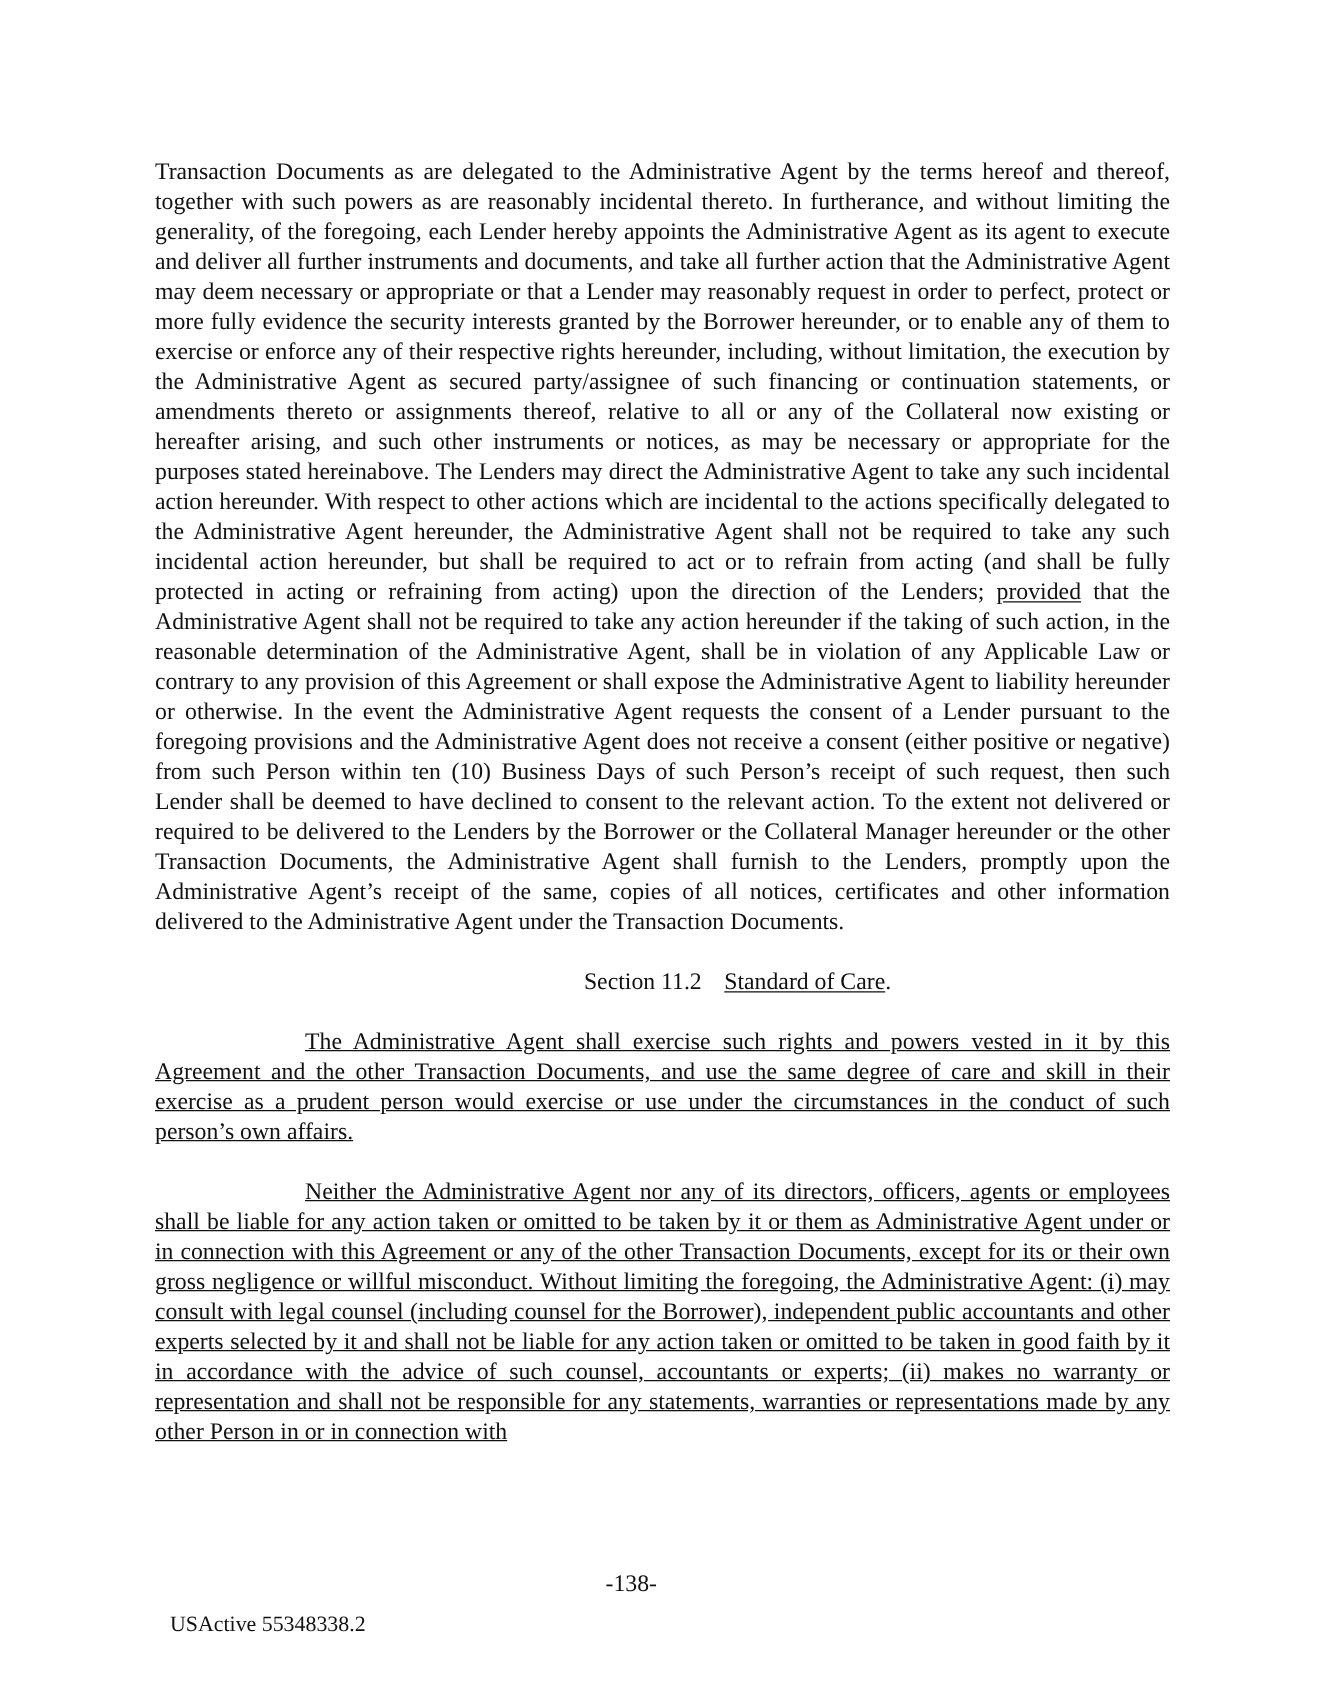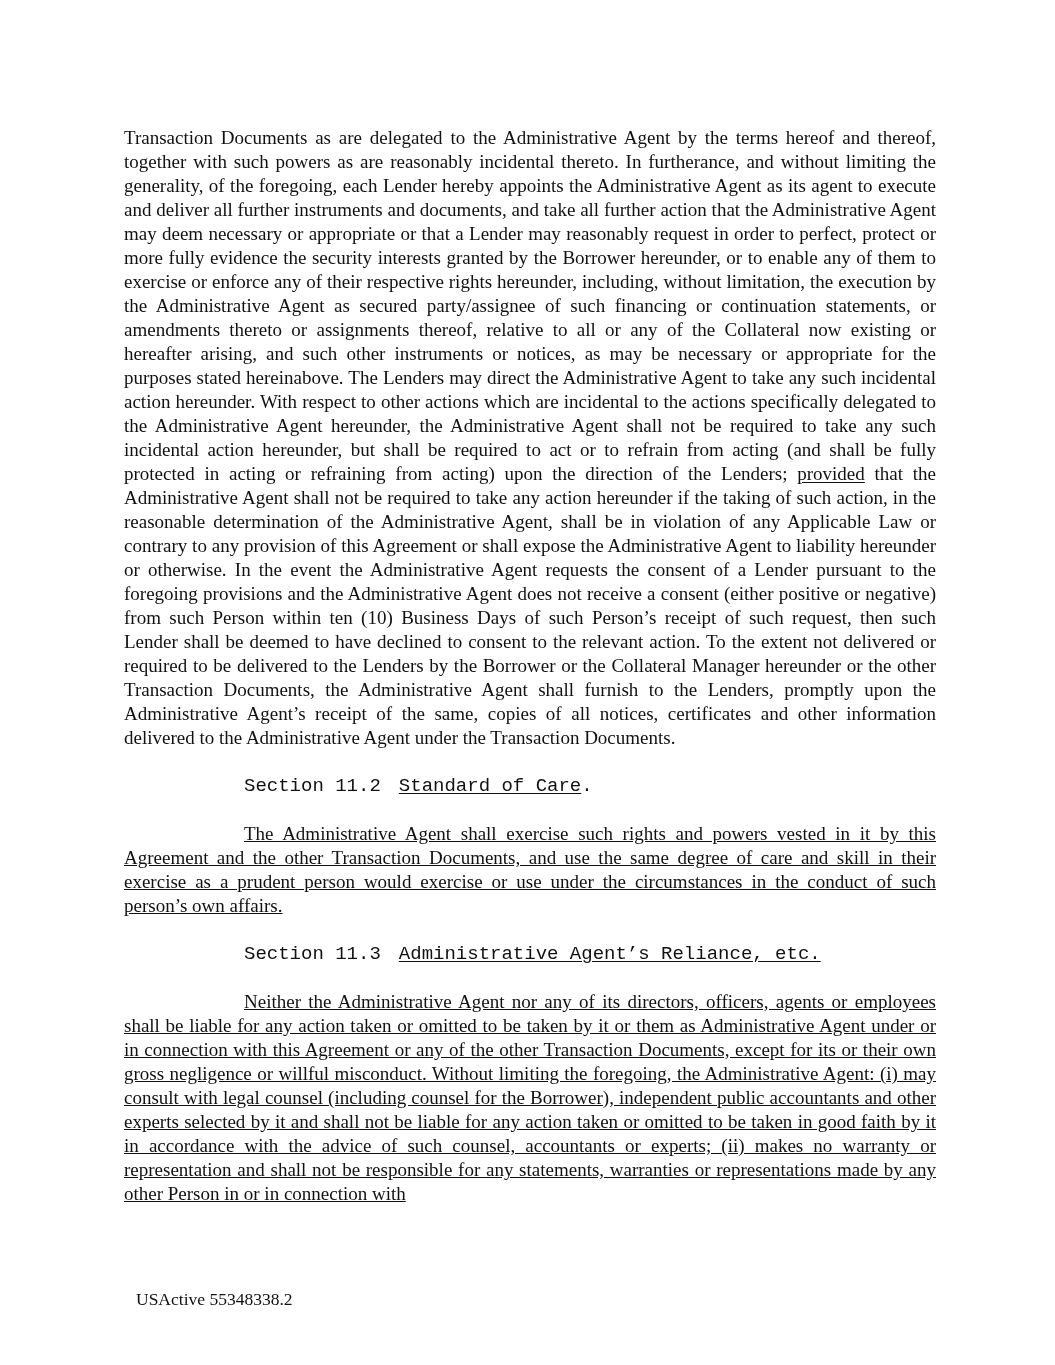--- a/index.html
+++ b/index.html
@@ -28,22 +28,21 @@
     margin: 0 0 24px 0;
     text-align: justify;
   }
   .para.indent {
     text-indent: 120px;
     text-decoration: underline;
   }
   .heading {
     margin: 0 0 24px 0;
     padding-left: 120px;
-    text-align: left;
-    font-family: Liberation Mono, monospace;
+    text-align: center;
   }
   .tab {
     display: inline-block;
     width: 18px;
   }
   .u {
     text-decoration: underline;
     text-underline-offset: 2px;
   }
   .pagenum {
@@ -66,20 +65,20 @@
 
 <div class="page">
   <div class="content">
 
     <p class="para"><span>Transaction Documents as are delegated to the Administrative Agent by the terms hereof and thereof, together with such powers as are reasonably incidental thereto.  In furtherance, and without limiting the generality, of the foregoing, each Lender hereby appoints the Administrative Agent as its agent to execute and deliver all further instruments and documents, and take all further action that the Administrative Agent may deem necessary or appropriate or that a Lender may reasonably request in order to perfect, protect or more fully evidence the security interests granted by the Borrower hereunder, or to enable any of them to exercise or enforce any of their respective rights hereunder, including, without limitation, the execution by the Administrative Agent as secured party/assignee of such financing or continuation statements, or amendments thereto or assignments thereof, relative to all or any of the Collateral now existing or hereafter arising, and such other instruments or notices, as may be necessary or appropriate for the purposes stated hereinabove.  The Lenders may direct the Administrative Agent to take any such incidental action hereunder.  With respect to other actions which are incidental to the actions specifically delegated to the Administrative Agent hereunder, the Administrative Agent shall not be required to take any such incidental action hereunder, but shall be required to act or to refrain from acting (and shall be fully protected in acting or refraining from acting) upon the direction of the Lenders; </span><span class="u">provided</span><span> that the Administrative Agent shall not be required to take any action hereunder if the taking of such action, in the reasonable determination of the Administrative Agent, shall be in violation of any Applicable Law or contrary to any provision of this Agreement or shall expose the Administrative Agent to liability hereunder or otherwise.  In the event the Administrative Agent requests the consent of a Lender pursuant to the foregoing provisions and the Administrative Agent does not receive a consent (either positive or negative) from such Person within ten (10) Business Days of such Person’s receipt of such request, then such Lender shall be deemed to have declined to consent to the relevant action.  To the extent not delivered or required to be delivered to the Lenders by the Borrower or the Collateral Manager hereunder or the other Transaction Documents, the Administrative Agent shall furnish to the Lenders, promptly upon the Administrative Agent’s receipt of the same, copies of all notices, certificates and other information delivered to the Administrative Agent under the Transaction Documents.</span></p>
 
     <p class="heading"><span>Section 11.2</span><span class="tab"></span><span class="u">Standard of Care</span><span>.</span></p>
 
     <p class="para indent">The Administrative Agent shall exercise such rights and powers vested in it by this Agreement and the other Transaction Documents, and use the same degree of care and skill in their exercise as a prudent person would exercise or use under the circumstances in the conduct of such person’s own affairs.</p>
 
-    <p class="heading"><span>Section 11.3</span><span class="tab"></span><span class="u">Administrative Agent’s Reliance, etc.</span></p>
 
     <p class="para indent">Neither the Administrative Agent nor any of its directors, officers, agents or employees shall be liable for any action taken or omitted to be taken by it or them as Administrative Agent under or in connection with this Agreement or any of the other Transaction Documents, except for its or their own gross negligence or willful misconduct.  Without limiting the foregoing, the Administrative Agent:  (i) may consult with legal counsel (including counsel for the Borrower), independent public accountants and other experts selected by it and shall not be liable for any action taken or omitted to be taken in good faith by it in accordance with the advice of such counsel, accountants or experts; (ii) makes no warranty or representation and shall not be responsible for any statements, warranties or representations made by any other Person in or in connection with</p>
 
   </div>
 
+  <div class="pagenum">-138-</div>
   <div class="docid">USActive 55348338.2</div>
 </div>
 
 </body></html>

